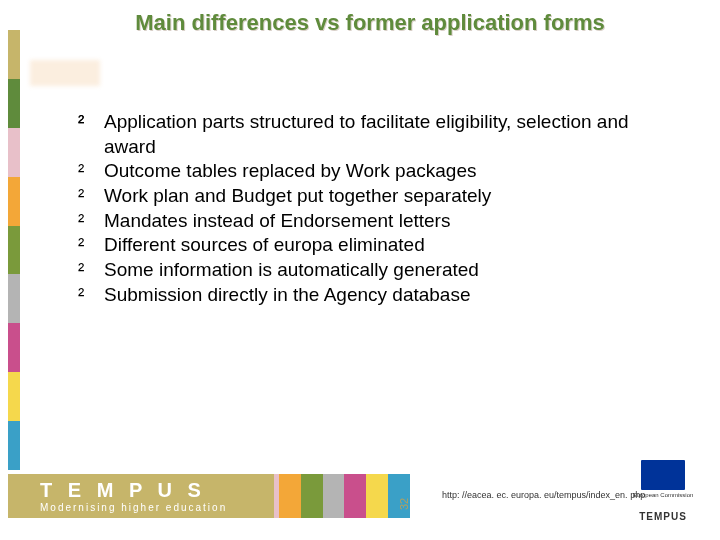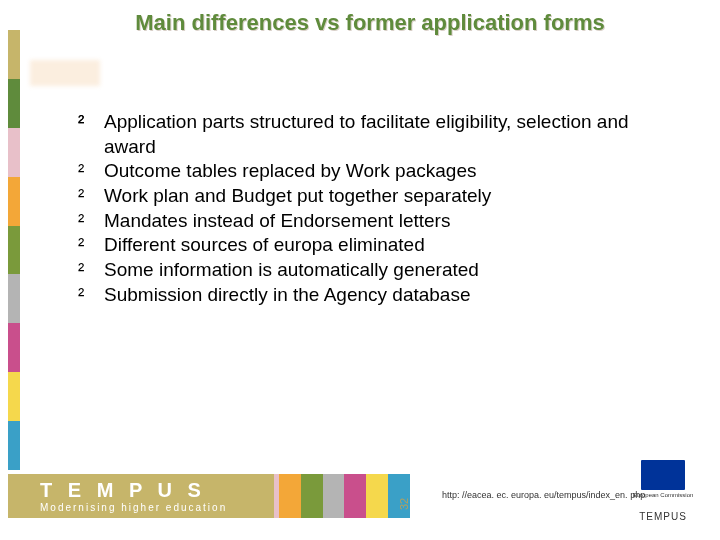--- a/index.html
+++ b/index.html
@@ -199,21 +199,21 @@
   .ec-flag .stars svg circle { fill: none; }
 
   .ec-label {
     font-size: 6px;
     line-height: 1.2;
     color: #333;
   }
 
   .ec-tempus {
     font-size: 10px;
-    font-weight: normal;
+    font-weight: bold;
     color: #333;
     letter-spacing: 1px;
     margin-top: 12px;
   }
 
   .decor-peach {
     position: absolute;
     left: 30px;
     top: 60px;
     width: 70px;

